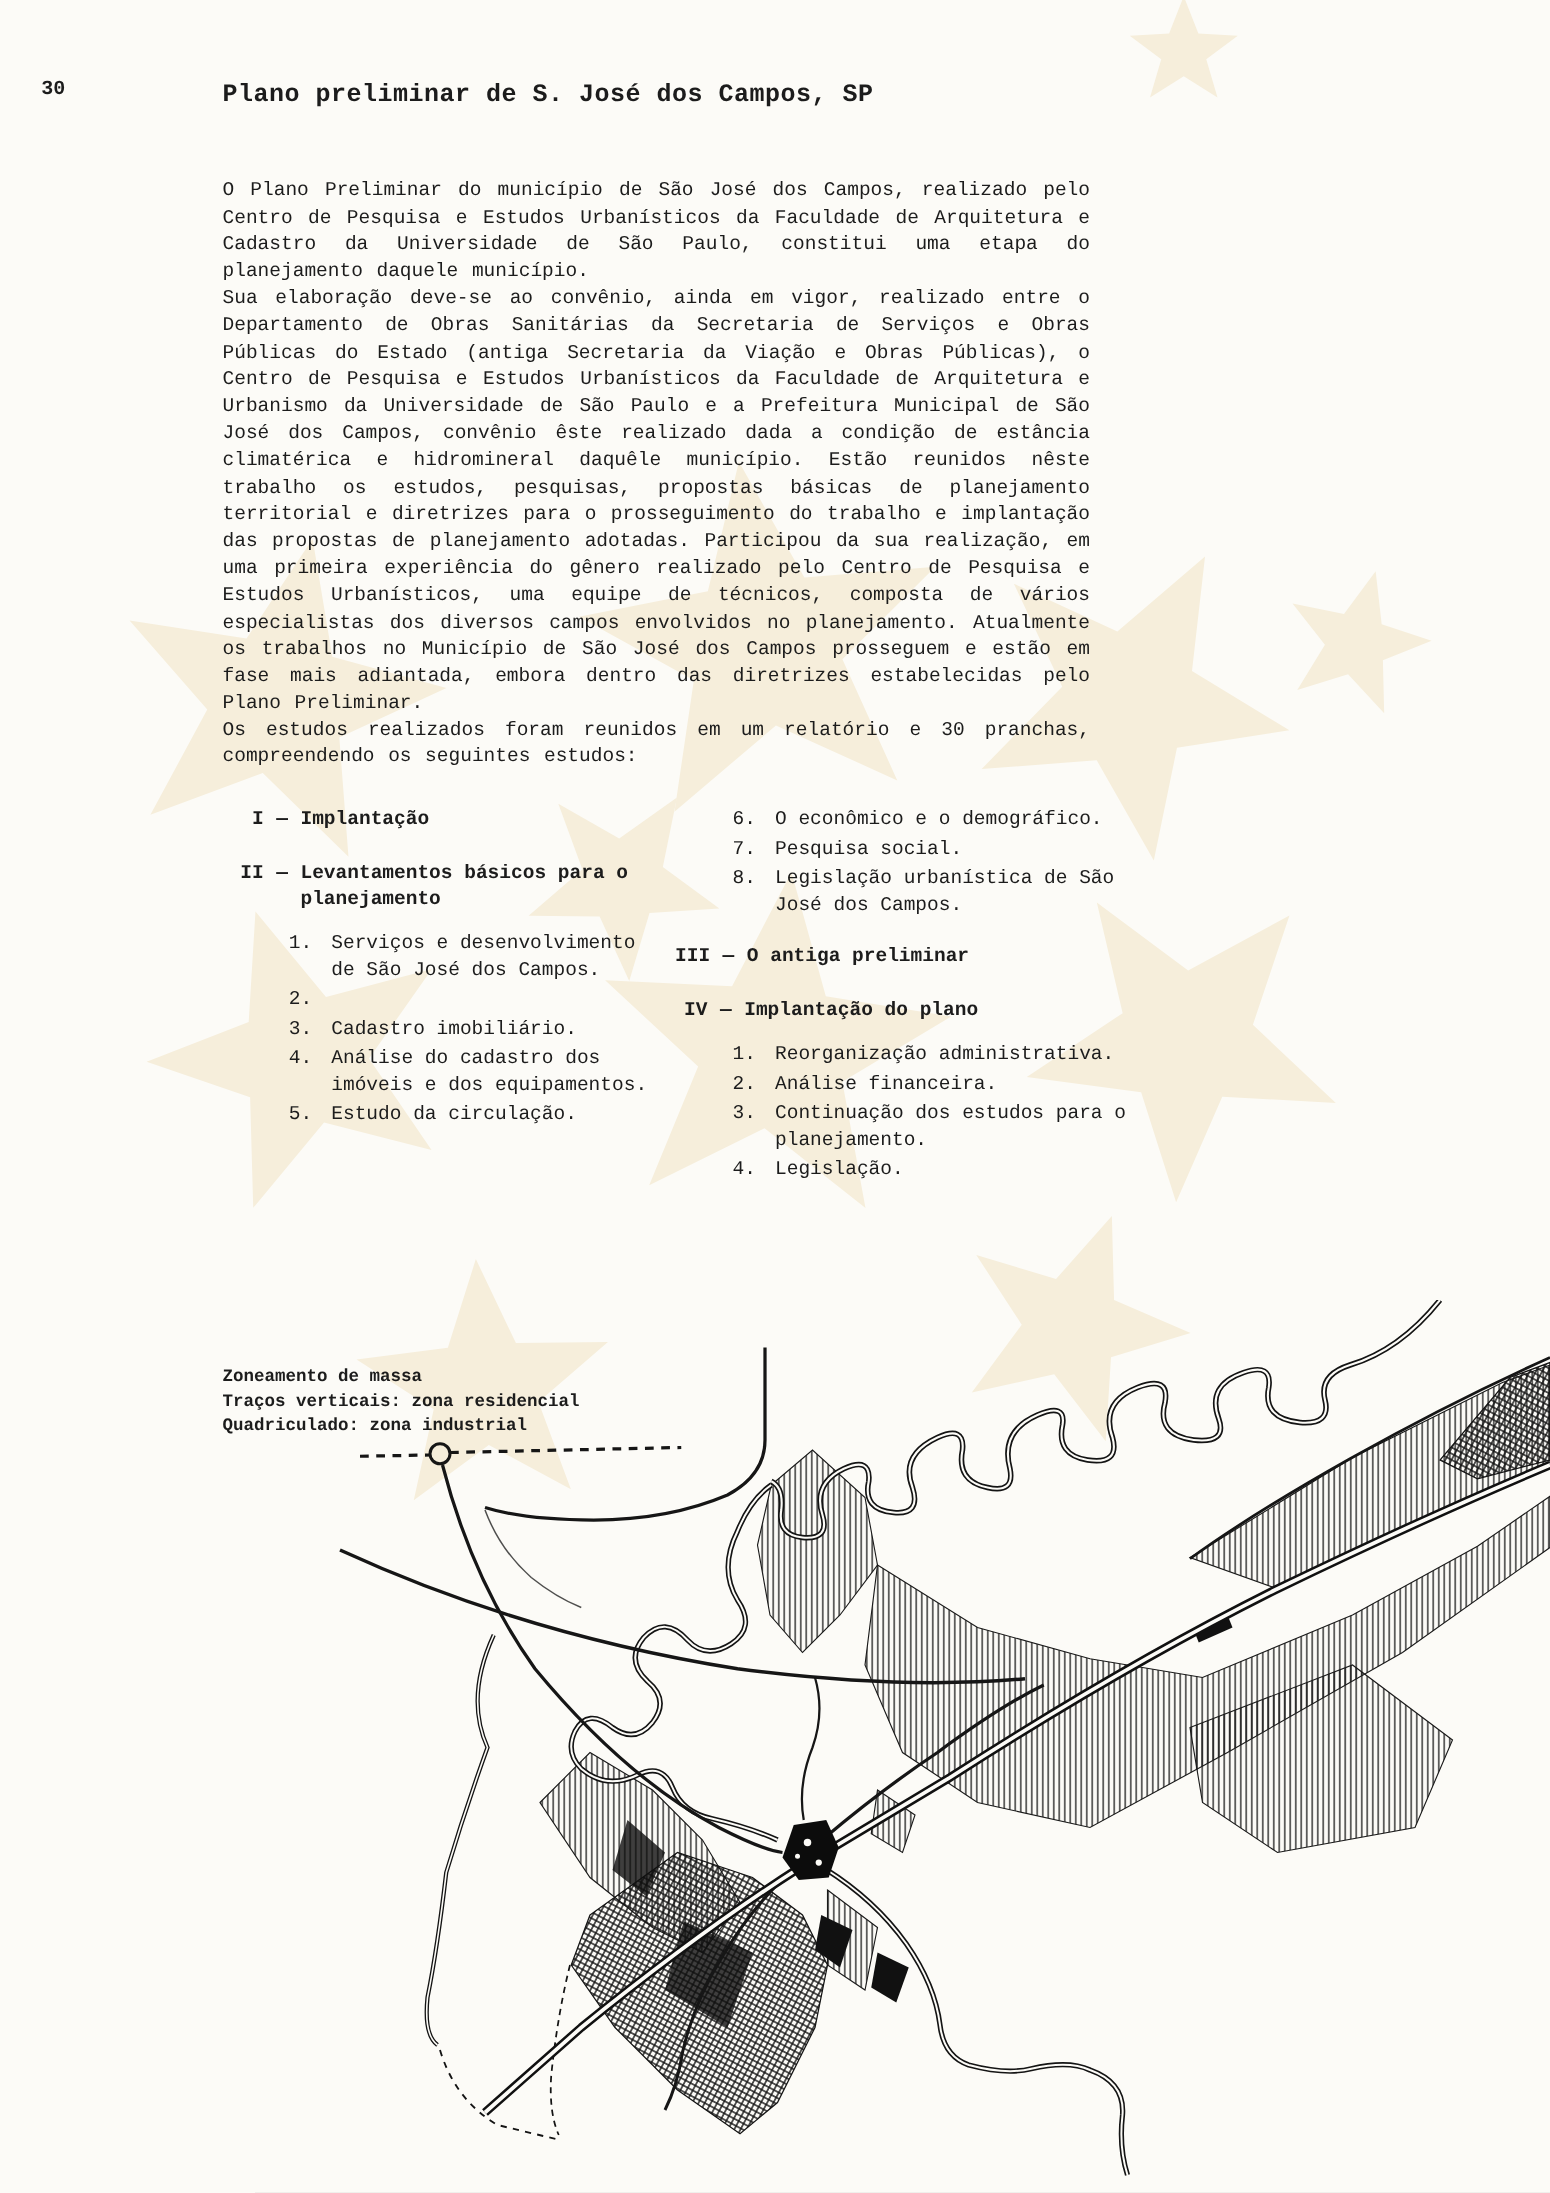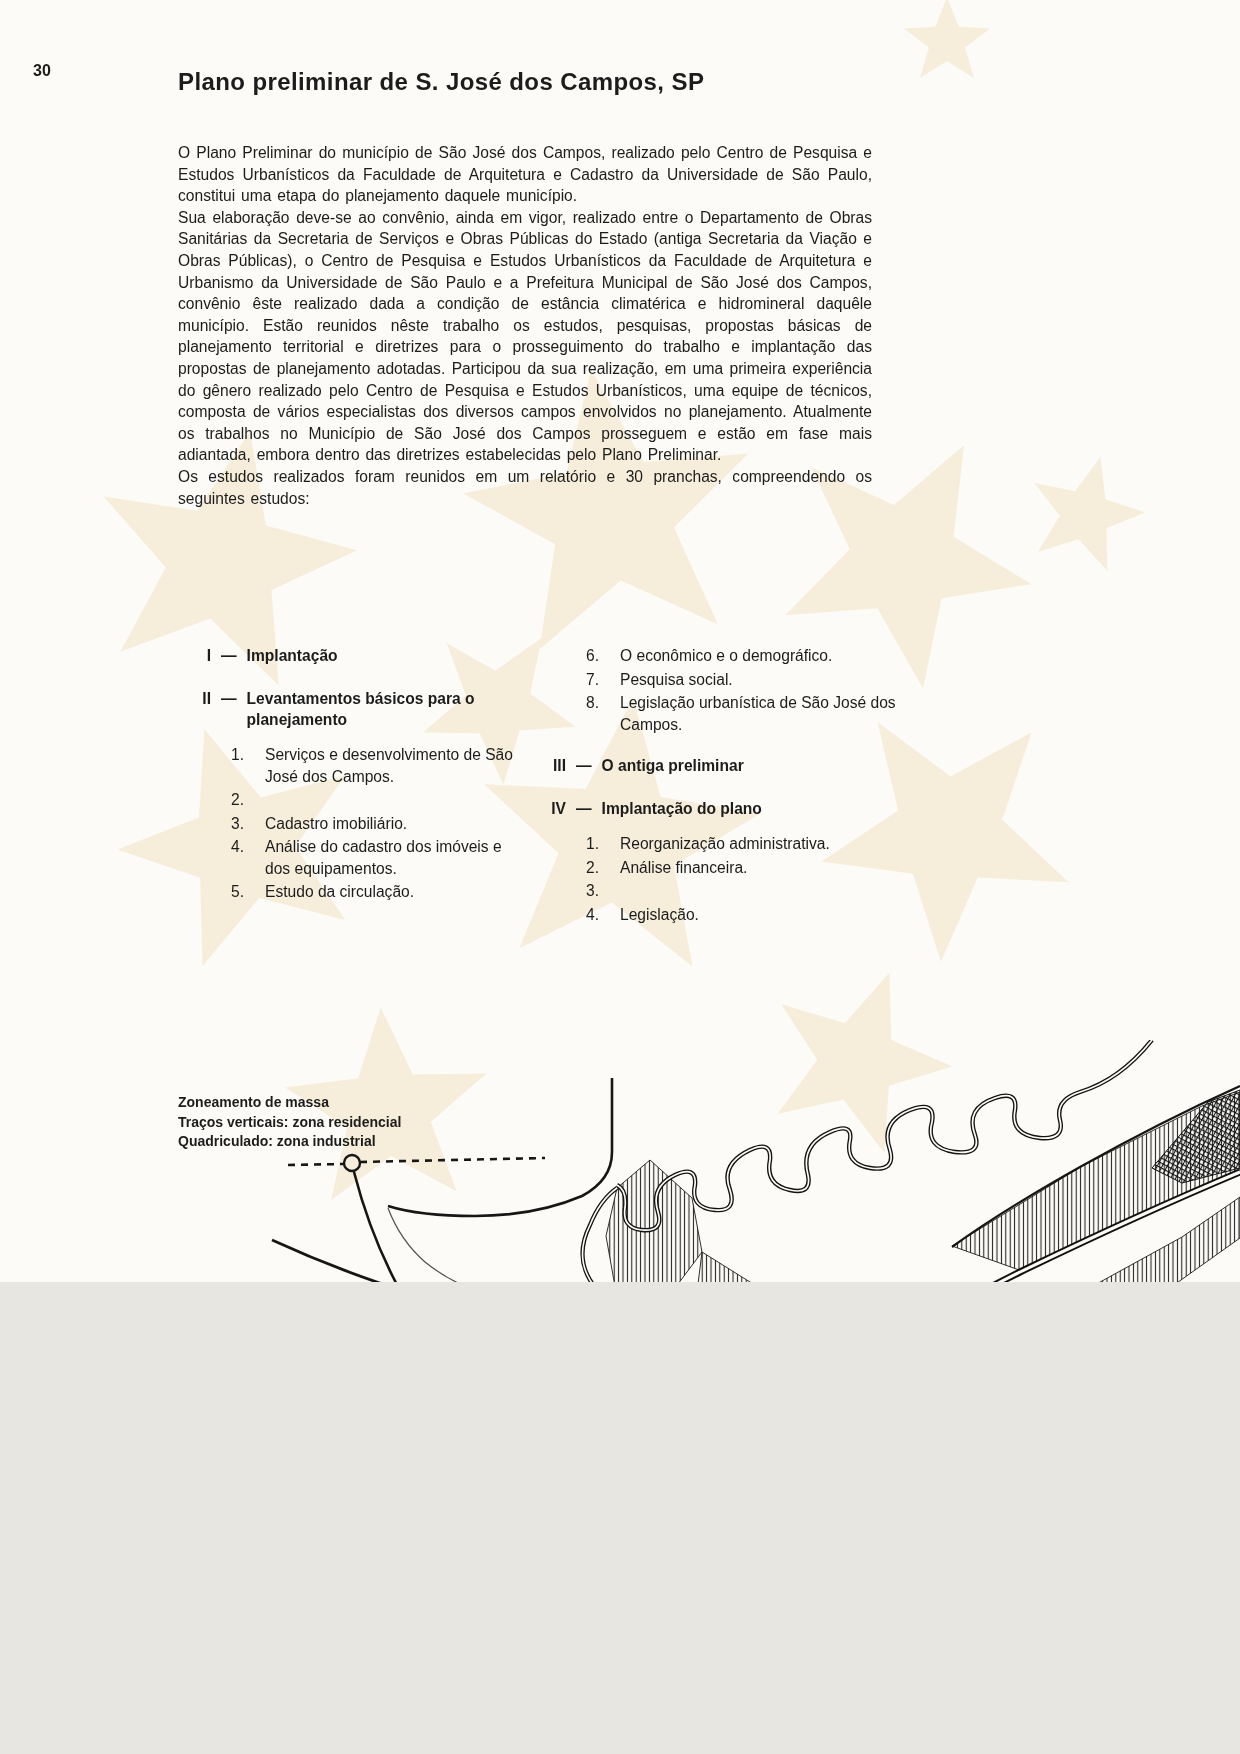--- a/index.html
+++ b/index.html
@@ -1,25 +1,25 @@
 <!DOCTYPE html>
 <html><head>
 <meta charset="utf-8">
 <style>
   html,body{margin:0;padding:0;background:#e8e6e1;}
   .page{
-    position:relative;width:1240px;height:1282px;margin:0 auto;
+    position:relative;width:1240px;height:1754px;margin:0 auto;
     background:#fcfbf7;color:#1c1c1c;overflow:hidden;
-    font-family:Liberation Sans, sans-serif;
+    font-family:Liberation Mono, monospace;
   }
   .stains{position:absolute;left:0;top:0;width:1240px;height:1754px;z-index:0;}
   .content{position:absolute;inset:0;z-index:1;}
 
   .page-number{position:absolute;left:33px;top:62px;font-size:16px;font-weight:700;}
-  .page-title{position:absolute;left:178px;top:52px;font-size:24px;font-weight:700;letter-spacing:.4px;}
+  .page-title{position:absolute;left:178px;top:52px;font-size:20px;font-weight:700;letter-spacing:.4px;}
 
   .article{position:absolute;left:178px;top:142px;width:694px;font-size:15.6px;line-height:21.6px;}
   .article p{margin:0;text-align:justify;word-spacing:1.5px;}
 
   .outline{position:absolute;top:645px;left:0;width:100%;font-size:15.6px;}
   .outline-col-left{position:absolute;left:185px;top:0;width:335px;}
   .outline-col-right{position:absolute;left:540px;top:0;width:370px;}
   .section{margin-bottom:22px;}
   .sec-head{display:flex;gap:10px;font-weight:700;line-height:21px;margin-bottom:14px;}
   .sec-head .numeral{min-width:26px;text-align:right;}
@@ -154,20 +154,21 @@
               <div class="item">
                     <span class="inum">1.</span>
                     <span class="itext">Reorganização administrativa.</span>
                   </div>
                 <div class="item">
                     <span class="inum">2.</span>
                     <span class="itext">Análise financeira.</span>
                   </div>
                 <div class="item">
                     <span class="inum">3.</span>
+                    <span class="itext">Continuação dos estudos para o planejamento.</span>
                   </div>
                 <div class="item">
                     <span class="inum">4.</span>
                     <span class="itext">Legislação.</span>
                   </div>
               </div>
             </div>
           </div>
       </div>
 

